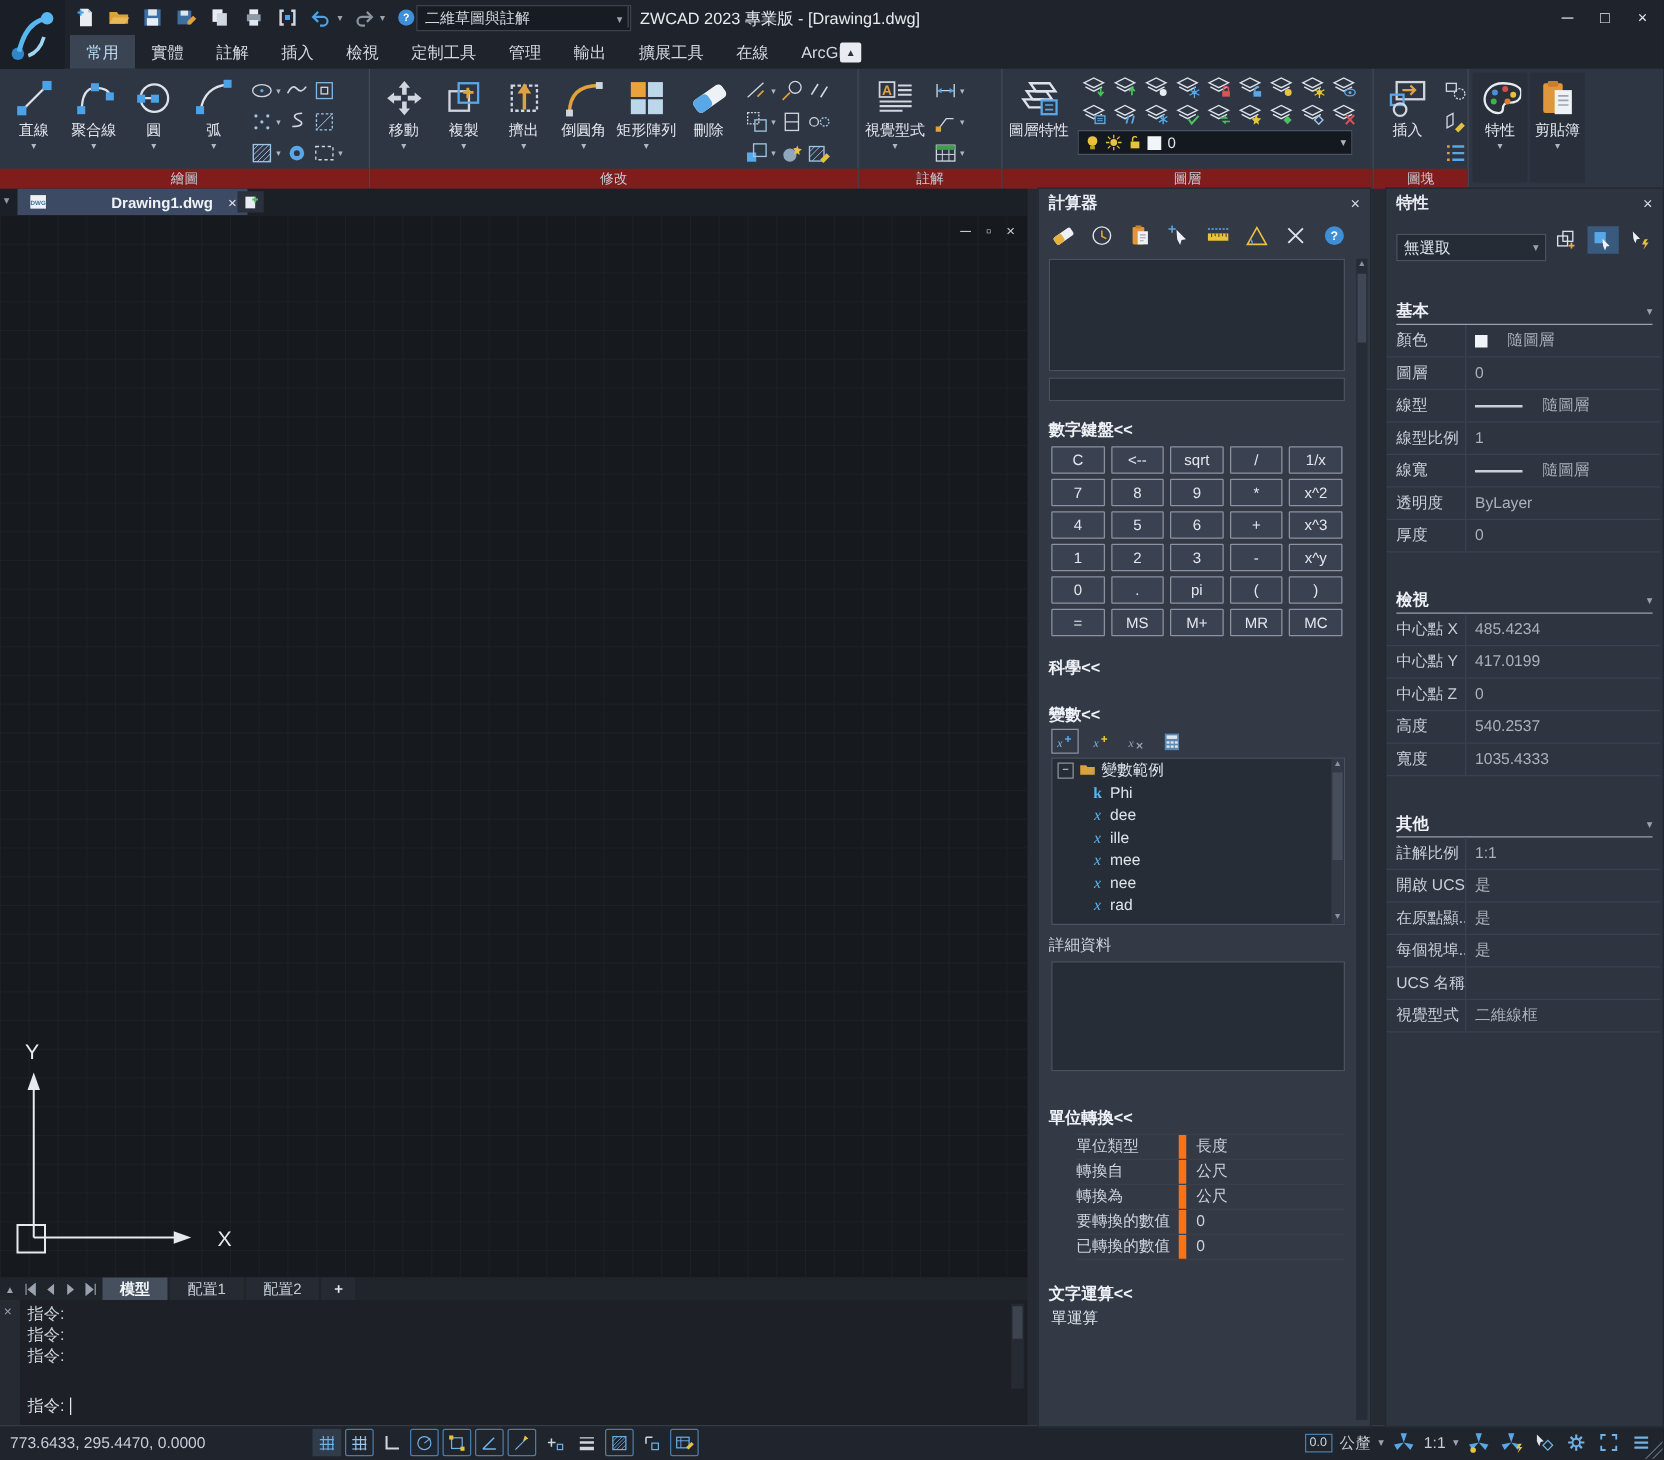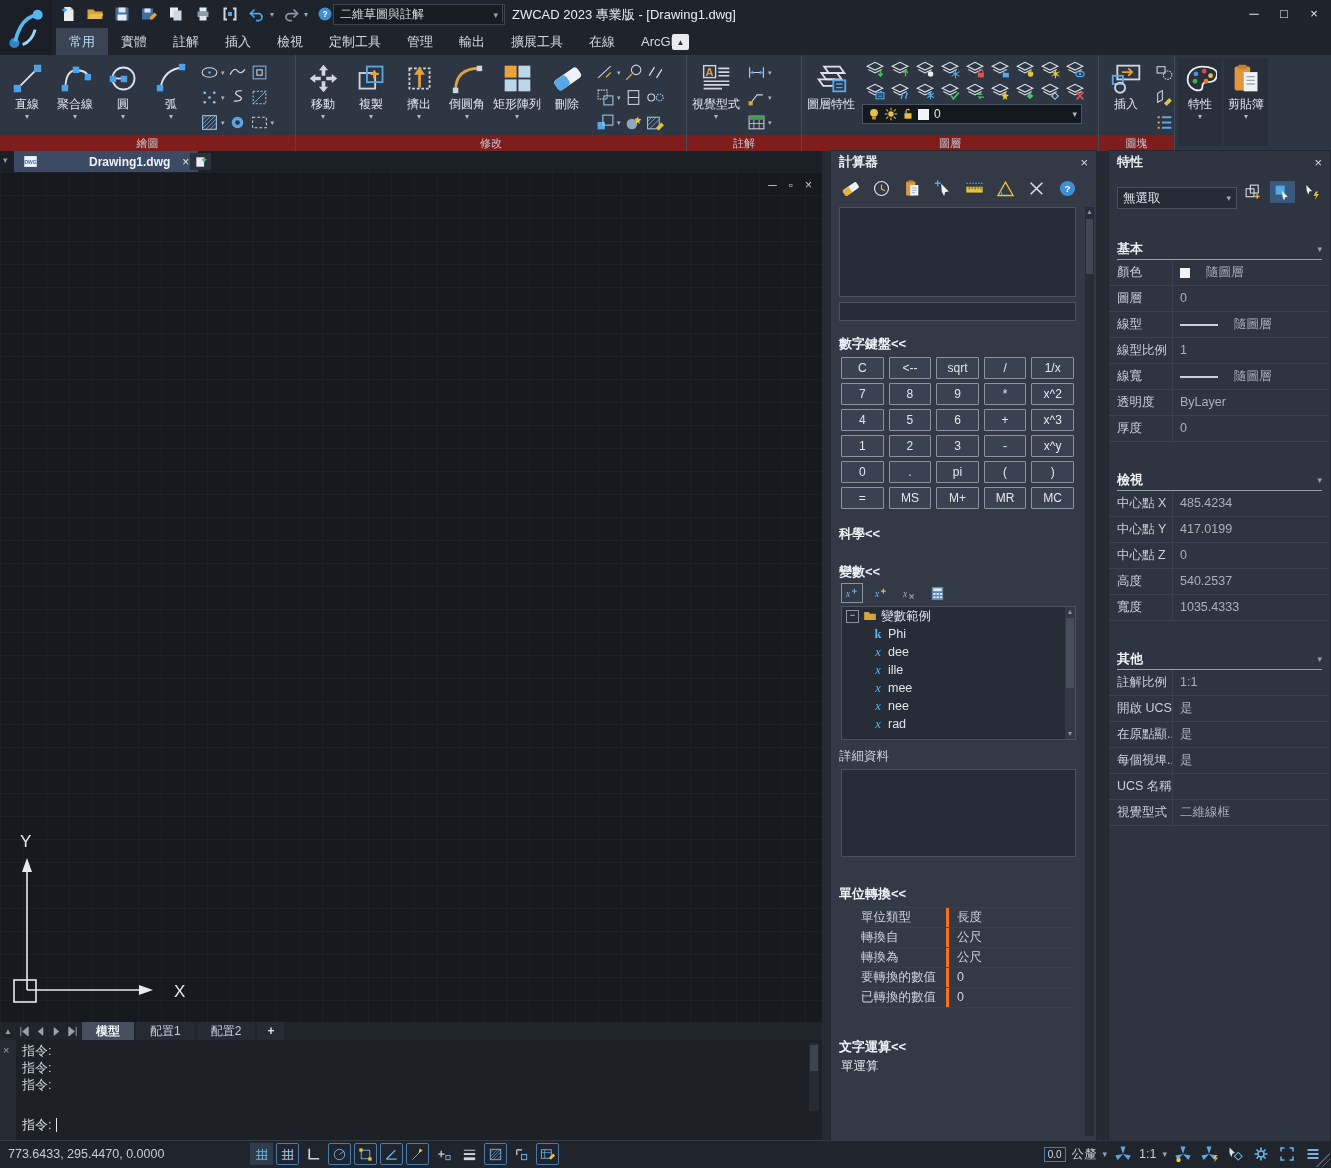--- a/index.html
+++ b/index.html
@@ -131,21 +131,21 @@
   .vletter{width:12px;text-align:center;color:#58b7f0;font-style:italic;font-family:"Liberation Serif",serif;}
   .vletter.k{font-style:normal;font-weight:bold;}
   .vscroll{position:absolute;right:0;top:0;bottom:0;width:10px;background:#333a46;}
   .vscroll .arr{display:block;text-align:center;color:#8a93a0;font-size:7px;line-height:10px;}
   .vthumb{position:absolute;left:1px;top:11px;width:8px;height:70px;background:#464e5c;}
   .vsdown{position:absolute;bottom:0;width:100%;}
   .detbox{margin:2px 20px 0 10px;height:86px;background:#272d37;border:1px solid #4a5260;}
   .utable{margin:2px 20px 0 30px;}
   .urow{display:grid;grid-template-columns:88px 1fr;height:19px;line-height:19px;border-top:1px solid #39404c;font-size:12.5px;}
   .urow:last-child{border-bottom:1px solid #39404c;}
-  .ulab{color:#ccd3dc;border-right:3px solid #f97316;}
+  .ulab{color:#ccd3dc;border-right:6px solid #f97316;}
   .uval{color:#ccd3dc;padding-left:8px;}
   .csub{margin:0 0 2px 10px;font-size:12.5px;color:#dfe4ea;}
   
   .proppanel{position:absolute;left:1108px;top:150px;width:223px;height:992px;background:#2f3540;border:1px solid #222830;box-sizing:border-box;overflow:hidden;}
   .pctrl{display:flex;align-items:center;gap:4px;margin:8px 6px 0 8px;height:22px;}
   .pcombo{flex:1;height:20px;background:#262c36;border:1px solid #4a5260;display:flex;align-items:center;padding:0 5px;margin-top:12px;}
   .pcombo span.txt{flex:1;font-size:12.5px;color:#dfe4ea;}
   .pcombo .caret{font-size:9px;color:#9aa3b0;}
   .pictn{width:25px;height:22px;display:inline-flex;align-items:center;justify-content:center;}
   .pictn svg{width:19px;height:19px;}
@@ -1379,21 +1379,21 @@
         </div>
         <div class="urow">
           <span class="ulab">要轉換的數值</span>
           <span class="uval">0</span>
         </div>
         <div class="urow">
           <span class="ulab">已轉換的數值</span>
           <span class="uval">0</span>
         </div>
       </div>
-    <div class="chead" style="margin-top:30px;margin-bottom:2px;">文字運算&lt;&lt;</div>
+    <div class="chead" style="margin-top:18px;margin-bottom:2px;">文字運算&lt;&lt;</div>
     <div class="csub">單運算</div>
 
   </div>
 
   <div class="proppanel">
     <div class="ptitle">
       <span>特性</span>
       <span class="pclose">×</span>
     </div>
     <div class="pctrl">

